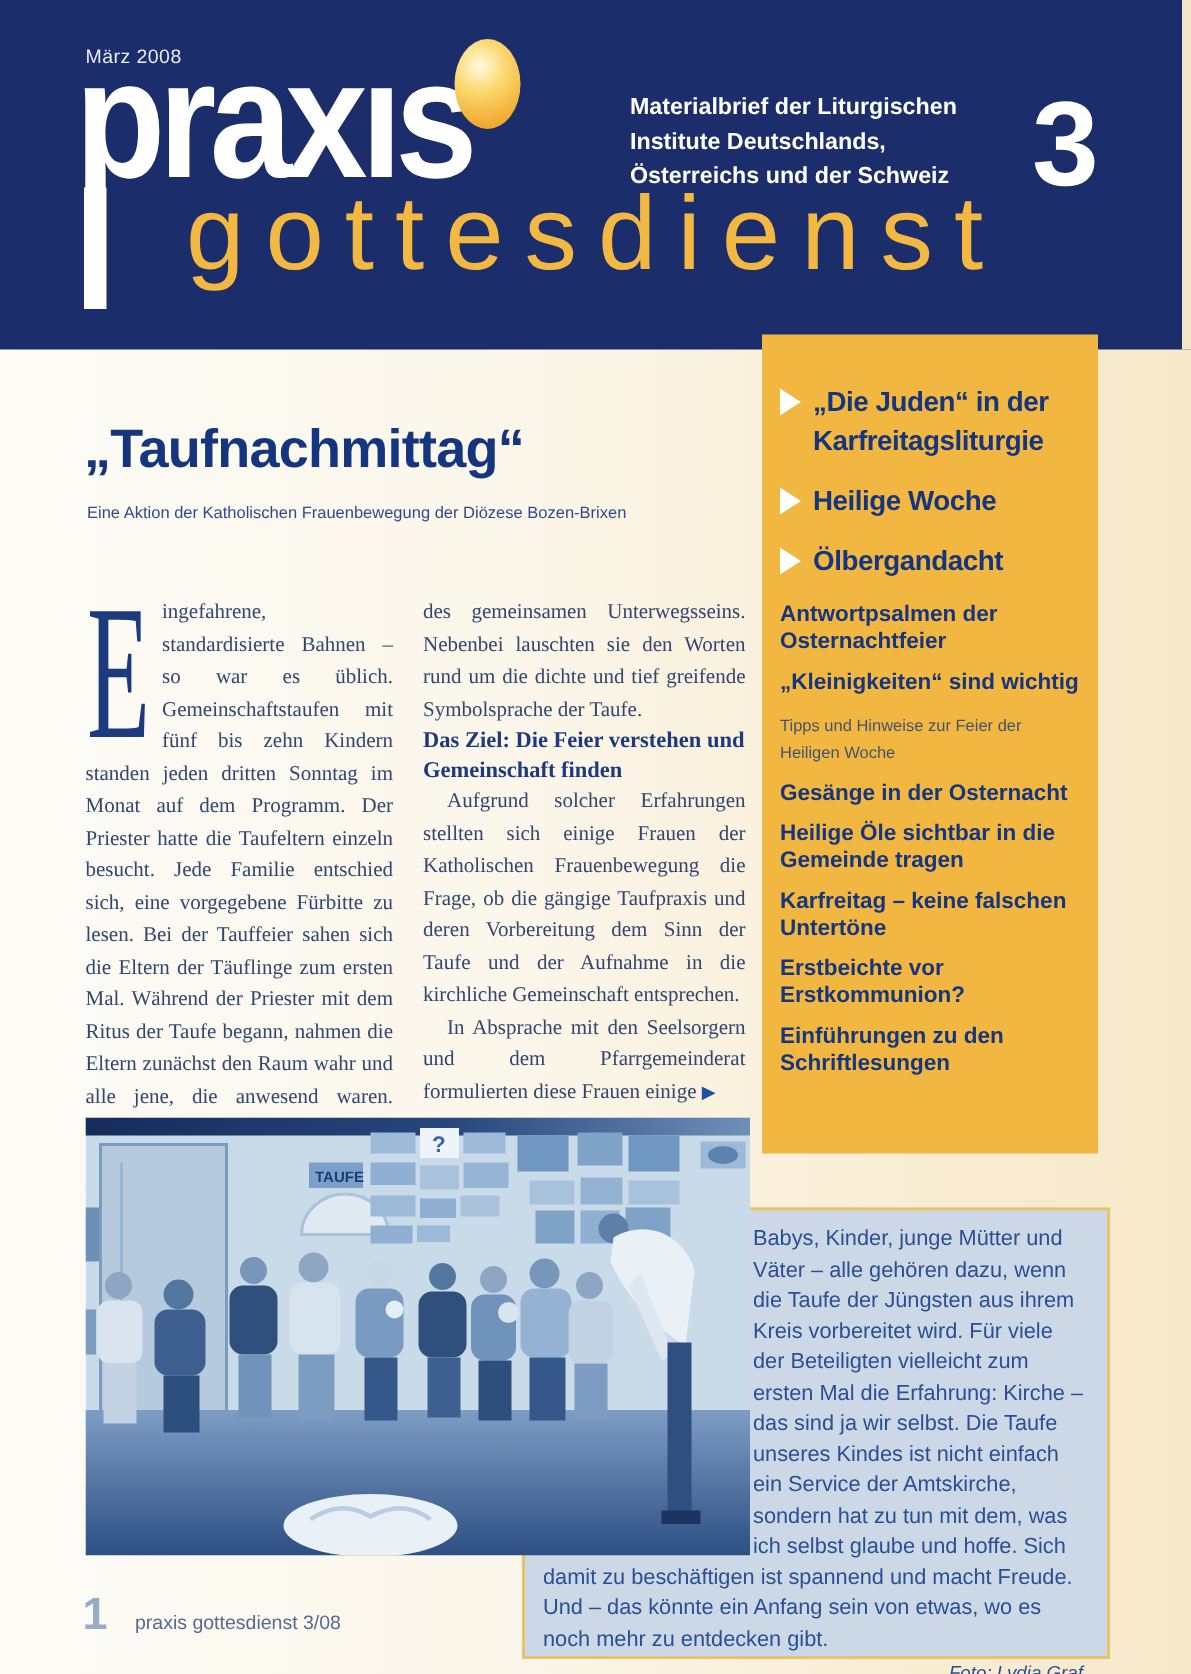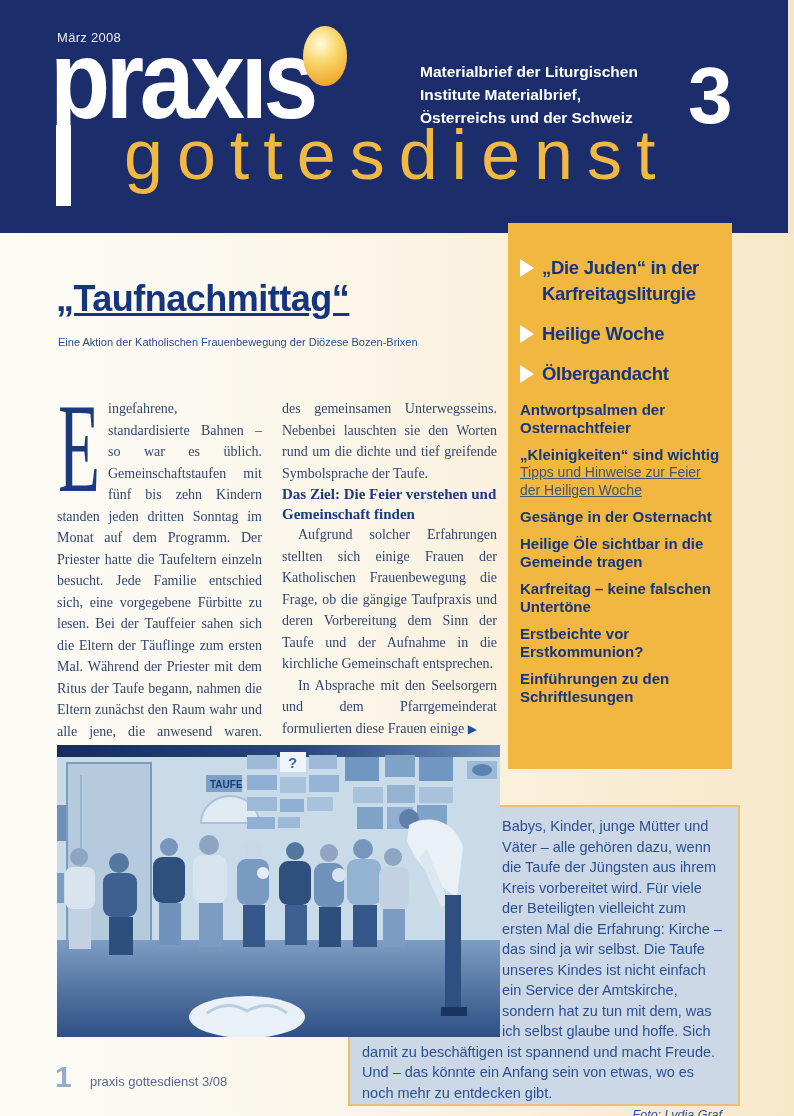--- a/index.html
+++ b/index.html
@@ -33,23 +33,23 @@
   .sidebar{
     position:absolute;left:508px;top:223px;width:224px;min-height:546px;
     background:#f2b740;padding:32px 10px 24px 12px;box-sizing:border-box;
   }
   .feat{display:flex;gap:8px;margin-bottom:14px;}
   .tri{width:0;height:0;border-left:14px solid #ffffff;border-top:9px solid transparent;
     border-bottom:9px solid transparent;margin-top:4px;flex:none;}
   .feat-label{font-size:18.5px;line-height:26px;font-weight:bold;color:#16357f;letter-spacing:-.3px;}
   .sb-item{margin-bottom:9px;}
   .sb-title{font-size:15px;line-height:18px;font-weight:bold;color:#16357f;}
-  .sb-sub{font-size:14px;line-height:17.5px;color:#44536f;margin-top:0;text-decoration:underline;}
-  
-  .article-title{position:absolute;left:56px;top:278px;font-size:36px;font-weight:bold;color:#16357f;letter-spacing:-.5px;text-decoration:underline;}
+  .sb-sub{font-size:11px;line-height:17.5px;color:#44536f;margin-top:12px;}
+  
+  .article-title{position:absolute;left:56px;top:278px;font-size:36px;font-weight:bold;color:#16357f;letter-spacing:-.5px;}
   .article-subtitle{position:absolute;left:58px;top:330px;width:390px;font-size:11px;line-height:24px;color:#2e4b8c;}
   .col{position:absolute;top:398px;font-family:"Liberation Serif", serif;font-size:14px;
     line-height:21.5px;color:#32466f;text-align:justify;}
   .col1{left:57px;width:205px;}
   .col2{left:282px;width:215px;}
   .col p{margin:0;}
   .dropcap{float:left;margin:5px 7px 0 0;}
   .col2 .lead{margin-bottom:0;}
   .col-heading{font-weight:bold;color:#1c3a7e;font-size:15px;line-height:20px;margin:16px 0 12px 0;text-align:left;}
   .indent{text-indent:16px;}
@@ -75,21 +75,21 @@
 <div class="page">
 
   <div class="header">
     <div class="issue-date">März 2008</div>
     <div class="logo-stem"></div>
     <div class="logo-top">praxıs</div>
     <div class="logo-dot"></div>
     <div class="logo-bottom">gottesdienst</div>
     <div class="header-subtitle">
       <div>Materialbrief der Liturgischen</div>
-      <div>Institute Materialbrief,</div>
+      <div>Institute Deutschlands,</div>
       <div>Österreichs und der Schweiz</div>
     </div>
     <div class="issue-number">3</div>
   </div>
   <div class="scan-edge"></div>
 
   <div class="sidebar">
     <div class="feat">
       <span class="tri"></span>
       <span class="feat-label">„Die Juden“ in der Karfreitagsliturgie</span>

